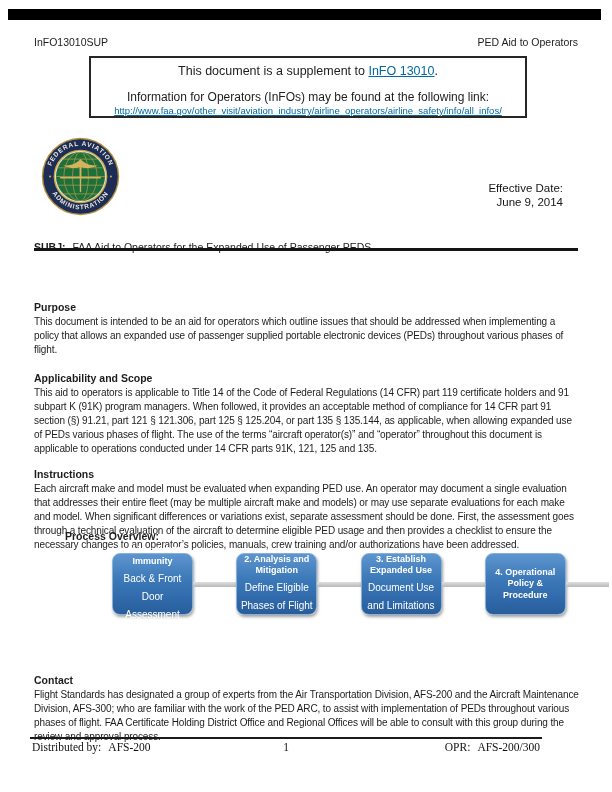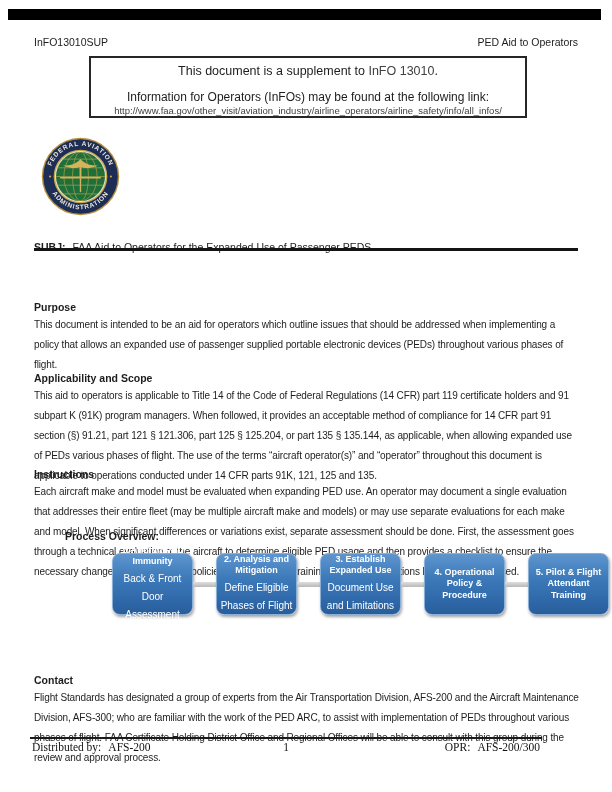--- a/index.html
+++ b/index.html
@@ -12,32 +12,32 @@
     position:absolute;left:34px;top:36px;width:544px;
     display:flex;justify-content:space-between;font-size:10.5px;
   }
   .notice-box{
     position:absolute;left:89px;top:56px;width:434px;height:58px;
     border:2px solid #262626;text-align:center;
   }
   .nb1{margin-top:6px;font-size:12.5px;}
   .nb2{margin-top:12px;font-size:12px;}
   .nb3{margin-top:1px;font-size:9.5px;}
-  a.doclink{color:#404040;cursor:pointer;}
+  a.doclink{color:#0369a1;text-decoration:underline;cursor:pointer;}
   .seal{position:absolute;left:41px;top:137px;width:79px;height:79px;}
   .effective{
     position:absolute;right:49px;top:181px;text-align:right;
     font-size:11.5px;line-height:14px;color:#161616;
   }
   .subj{position:absolute;left:34px;top:233px;font-size:10.5px;margin-top:8px;}
   .subj b{margin-right:7px;}
   .rule-thick{position:absolute;left:34px;top:248px;width:544px;height:3px;background:#141414;}
   .sec{position:absolute;left:34px;width:546px;margin-top:44px;}
   .sec h3{font-size:10.5px;font-weight:bold;margin:0 0 2px 0;}
-  .sec p{margin:0;font-size:10px;line-height:20px;letter-spacing:-0.12px;}
+  .sec p{margin:0;font-size:10px;line-height:14px;letter-spacing:-0.12px;}
   #sec-purpose{top:257px;}
   #sec-applicability{top:328px;}
   #sec-instructions{top:424px;}
   #sec-contact{top:630px;}
   .process-label{position:absolute;left:65px;top:530px;font-size:10.5px;font-weight:bold;}
   .process-row{
     position:absolute;left:72px;top:553px;width:497px;
     display:flex;align-items:center;margin-left:40px;
   }
   .step{
@@ -113,20 +113,24 @@
     <circle cx="11.5" cy="50" r="1.4" fill="#c9a84e"></circle>
     <circle cx="88.5" cy="50" r="1.4" fill="#c9a84e"></circle>
     <text font-size="8.2" font-weight="bold" fill="#ece8da" letter-spacing="1.1" font-family="Liberation Sans, sans-serif">
       <textPath href="#arcTop" startOffset="50%" text-anchor="middle">FEDERAL AVIATION</textPath>
     </text>
     <text font-size="8.2" font-weight="bold" fill="#ece8da" letter-spacing="1.1" font-family="Liberation Sans, sans-serif">
       <textPath href="#arcBot" startOffset="50%" text-anchor="middle">ADMINISTRATION</textPath>
     </text>
   </svg>
 
+  <div class="effective">
+    <div>Effective Date:</div>
+    <div>June 9, 2014</div>
+  </div>
 
   <div class="subj">
     <b>SUBJ:</b><span>FAA Aid to Operators for the Expanded Use of Passenger PEDS</span>
   </div>
 
   <div class="rule-thick"></div>
 
   <div class="sec" id="sec-purpose">
     <h3>Purpose</h3>
     <p>This document is intended to be an aid for operators which outline issues that should be addressed when implementing a policy that allows an expanded use of passenger supplied portable electronic devices (PEDs) throughout various phases of flight.</p>
@@ -158,24 +162,20 @@
     <div class="step">
       <div class="step-title">3. Establish Expanded Use</div>
       <div class="step-sub">Document Use and Limitations</div>
     </div>
     <div class="connector"></div>
     <div class="step">
       <div class="step-title">4. Operational Policy &amp; Procedure</div>
 
     </div>
     <div class="connector"></div>
-    <div class="step">
-      <div class="step-title">5. Pilot &amp; Flight Attendant Training</div>
-
-    </div>
   </div>
 
   <div class="sec" id="sec-contact">
     <h3>Contact</h3>
     <p>Flight Standards has designated a group of experts from the Air Transportation Division, AFS-200 and the Aircraft Maintenance Division, AFS-300; who are familiar with the work of the PED ARC, to assist with implementation of PEDs throughout various phases of flight. FAA Certificate Holding District Office and Regional Offices will be able to consult with this group during the review and approval process.</p>
   </div>
 
   <div class="footer-rule"></div>
   <div class="footer-row">
     <div class="footer-left">

